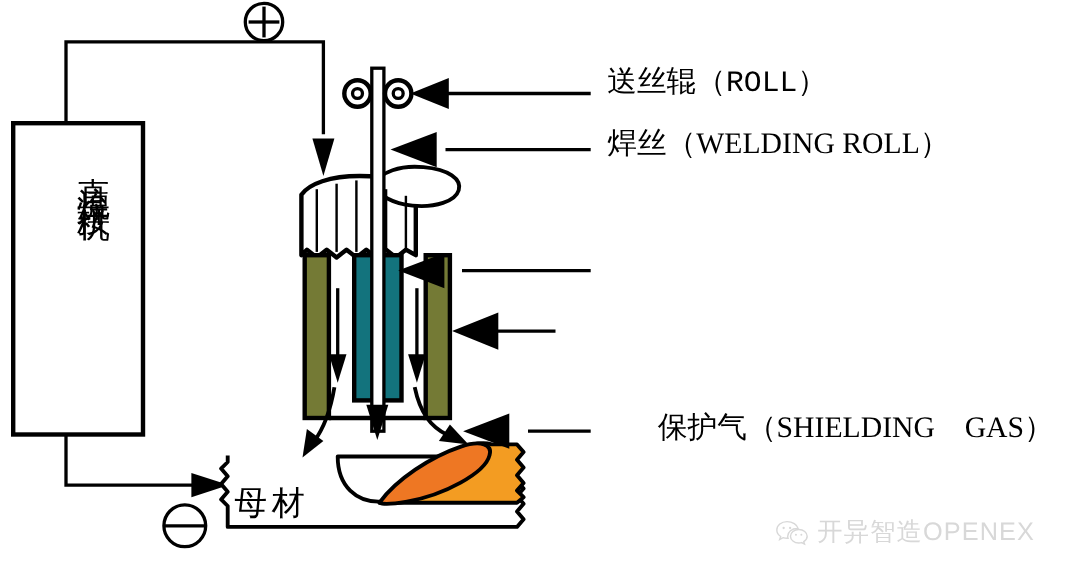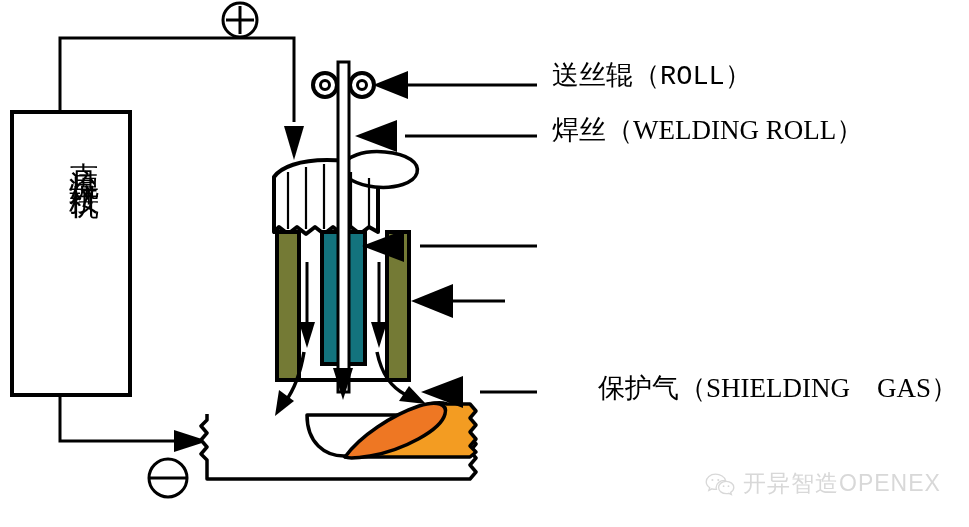--- a/index.html
+++ b/index.html
@@ -196,20 +196,21 @@
     <line x1="505" y1="301" x2="452" y2="301" stroke="#000000" stroke-width="3"></line>
     <polygon points="411,301 453,284 453,318" fill="#000000"></polygon>
 
     <line x1="537" y1="392" x2="480" y2="392" stroke="#000000" stroke-width="3"></line>
     <polygon points="421,392 463,376 463,408" fill="#000000"></polygon>
 
   </svg>
 
   <div class="machine-text" style="left: 42px; top: 138px;">直流焊接机</div>
 
+  <div class="base-text" style="left: 213px; top: 437px;">母材</div>
 
   <div class="label-text" style="left: 552px; top: 64px; font-family: Liberation Mono, monospace;">送丝辊（ROLL）</div>
 
   <div class="label-text" style="left: 552px; top: 117px;">焊丝（WELDING ROLL）</div>
 
 
 
   <div class="label-text" style="left: 584px; top: 375px; margin-left: 14px;">保护气（SHIELDING　GAS）</div>
 
 

